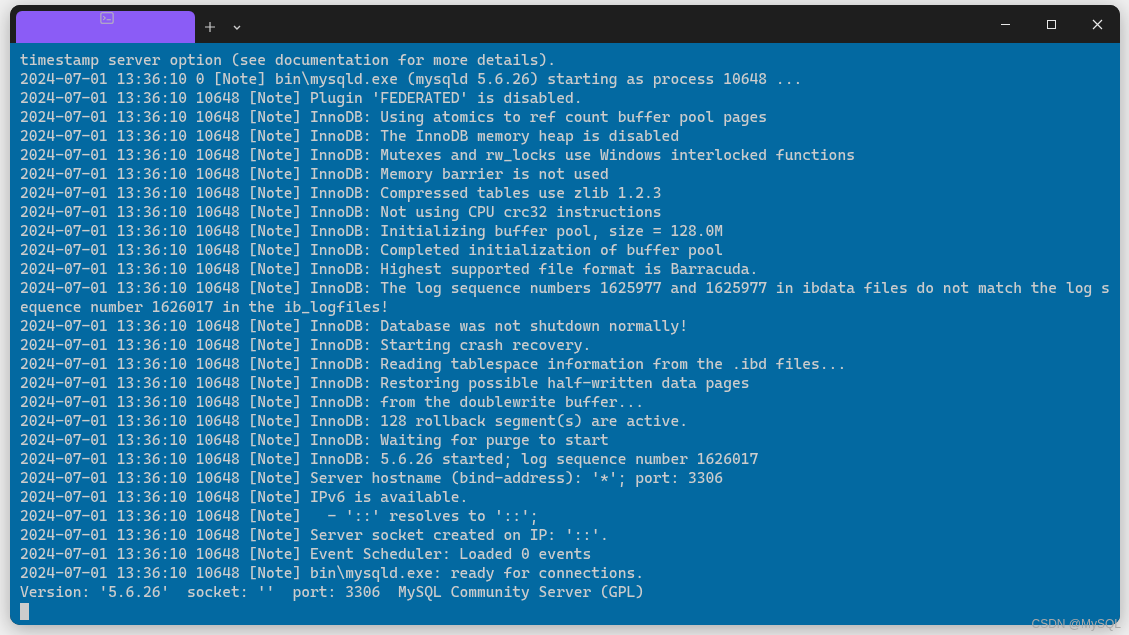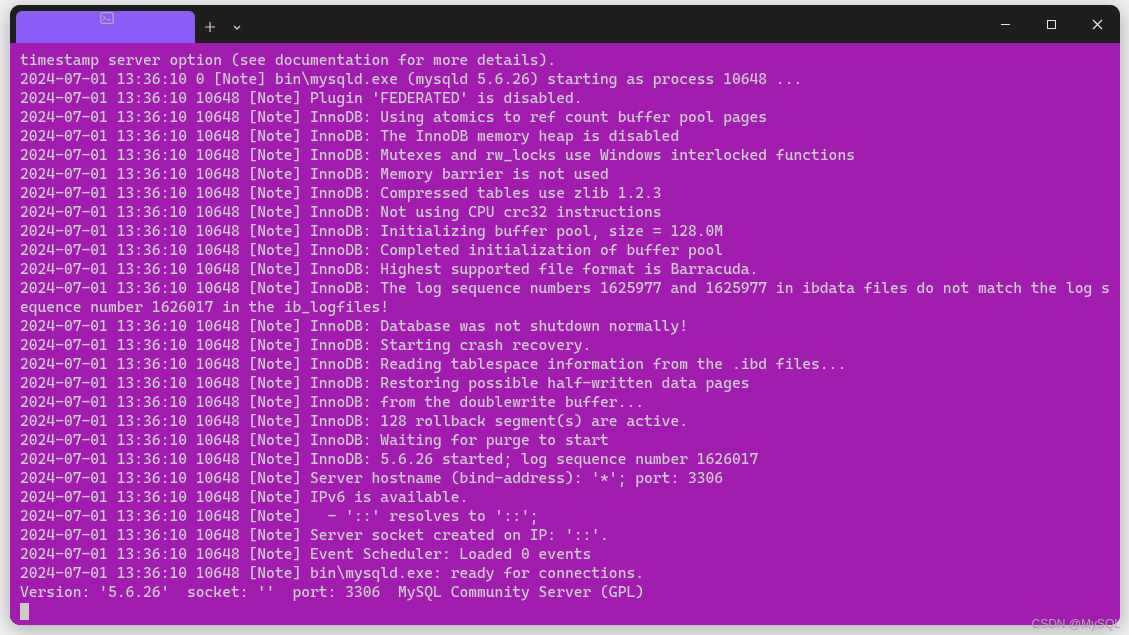--- a/index.html
+++ b/index.html
@@ -102,21 +102,21 @@
     .win-btn {
       width: 46px;
       display: flex;
       align-items: center;
       justify-content: center;
       color: #e8e8e8;
       cursor: pointer;
     }
     .terminal {
       flex: 1;
-      background: #a21caf;
+      background: #0369a1;
       color: #ccc;
       padding: 8px 10px;
       font-family: 'Cascadia Mono', 'Consolas', monospace;
       font-size: 15px;
       line-height: 19px;
       white-space: pre-wrap;
       word-break: break-all;
       overflow-y: auto;
       position: relative;
     }

